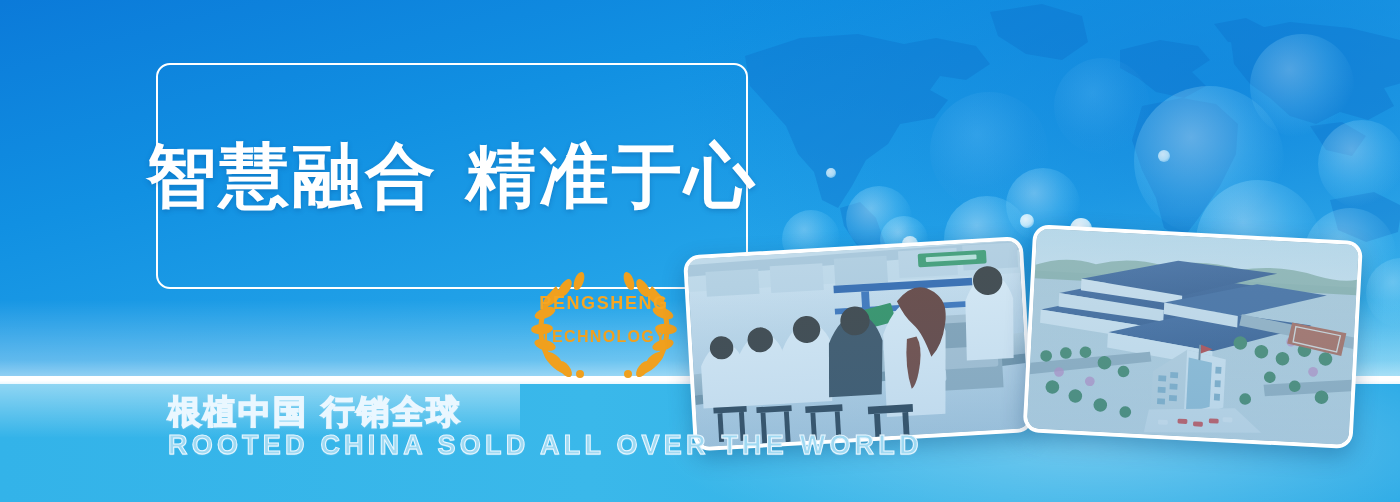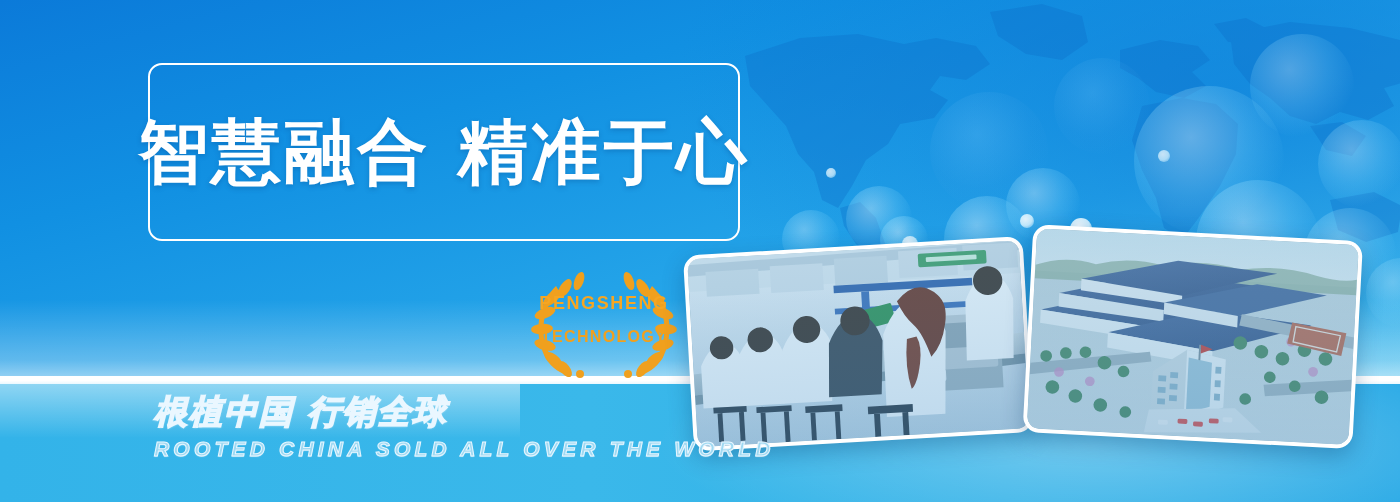--- a/index.html
+++ b/index.html
@@ -59,22 +59,22 @@
     pointer-events:none;
   }
   #lowerglow {
     position:absolute; left:0; top:384px; width:520px; height:118px;
     background:linear-gradient(to bottom, rgba(255,255,255,.45) 0%, rgba(255,255,255,0) 46%);
     pointer-events:none;
   }
 
   
   #headline-box {
-    position:absolute; left:148px; top:63px;
-    width:592px; height:178px;
+    position:absolute; left:156px; top:63px;
+    width:592px; height:226px;
     border:2px solid #ffffff;
     border-radius:14px;
     display:flex; align-items:center; justify-content:center;
   }
   #headline-text {
     color:#ffffff;
     font-size:70px;
     font-weight:700;
     letter-spacing:3px;
     line-height:1;
@@ -125,33 +125,32 @@
   .photo .inner { position:absolute; inset:0; }
   .photo svg { width:100%; height:100%; display:block; }
   .photo .tint {
     position:absolute; inset:0;
     background:linear-gradient(to bottom, rgba(120,190,235,.22), rgba(70,150,210,.30));
     pointer-events:none;
   }
 
   
   #lower-text {
-    position:absolute; left:154px; top:394px; width:560px;font-style:italic;
+    position:absolute; left:168px; top:394px; width:560px;
   }
   #lower-cn {
     font-size:33px; font-weight:700; letter-spacing:2px; line-height:1.08;
     color:#6fcbef;
     -webkit-text-stroke:1.6px #eaf7ff;
     text-shadow:0 1px 2px rgba(255,255,255,.55);
     white-space:nowrap;
     font-family:"DejaVu Sans","Liberation Sans",sans-serif;
   }
   #lower-en {
-    margin-top:7px;
-    font-size:21px; font-weight:600; letter-spacing:4.2px;
+    font-size:27px; font-weight:600; letter-spacing:4.2px;
     color:#9fd9f2;
     -webkit-text-stroke:1px #e7f6ff;
     text-shadow:0 1px 1px rgba(255,255,255,.5);
     white-space:nowrap;
   }
 </style>
 </head>
 <body>
 
 <div id="banner">

